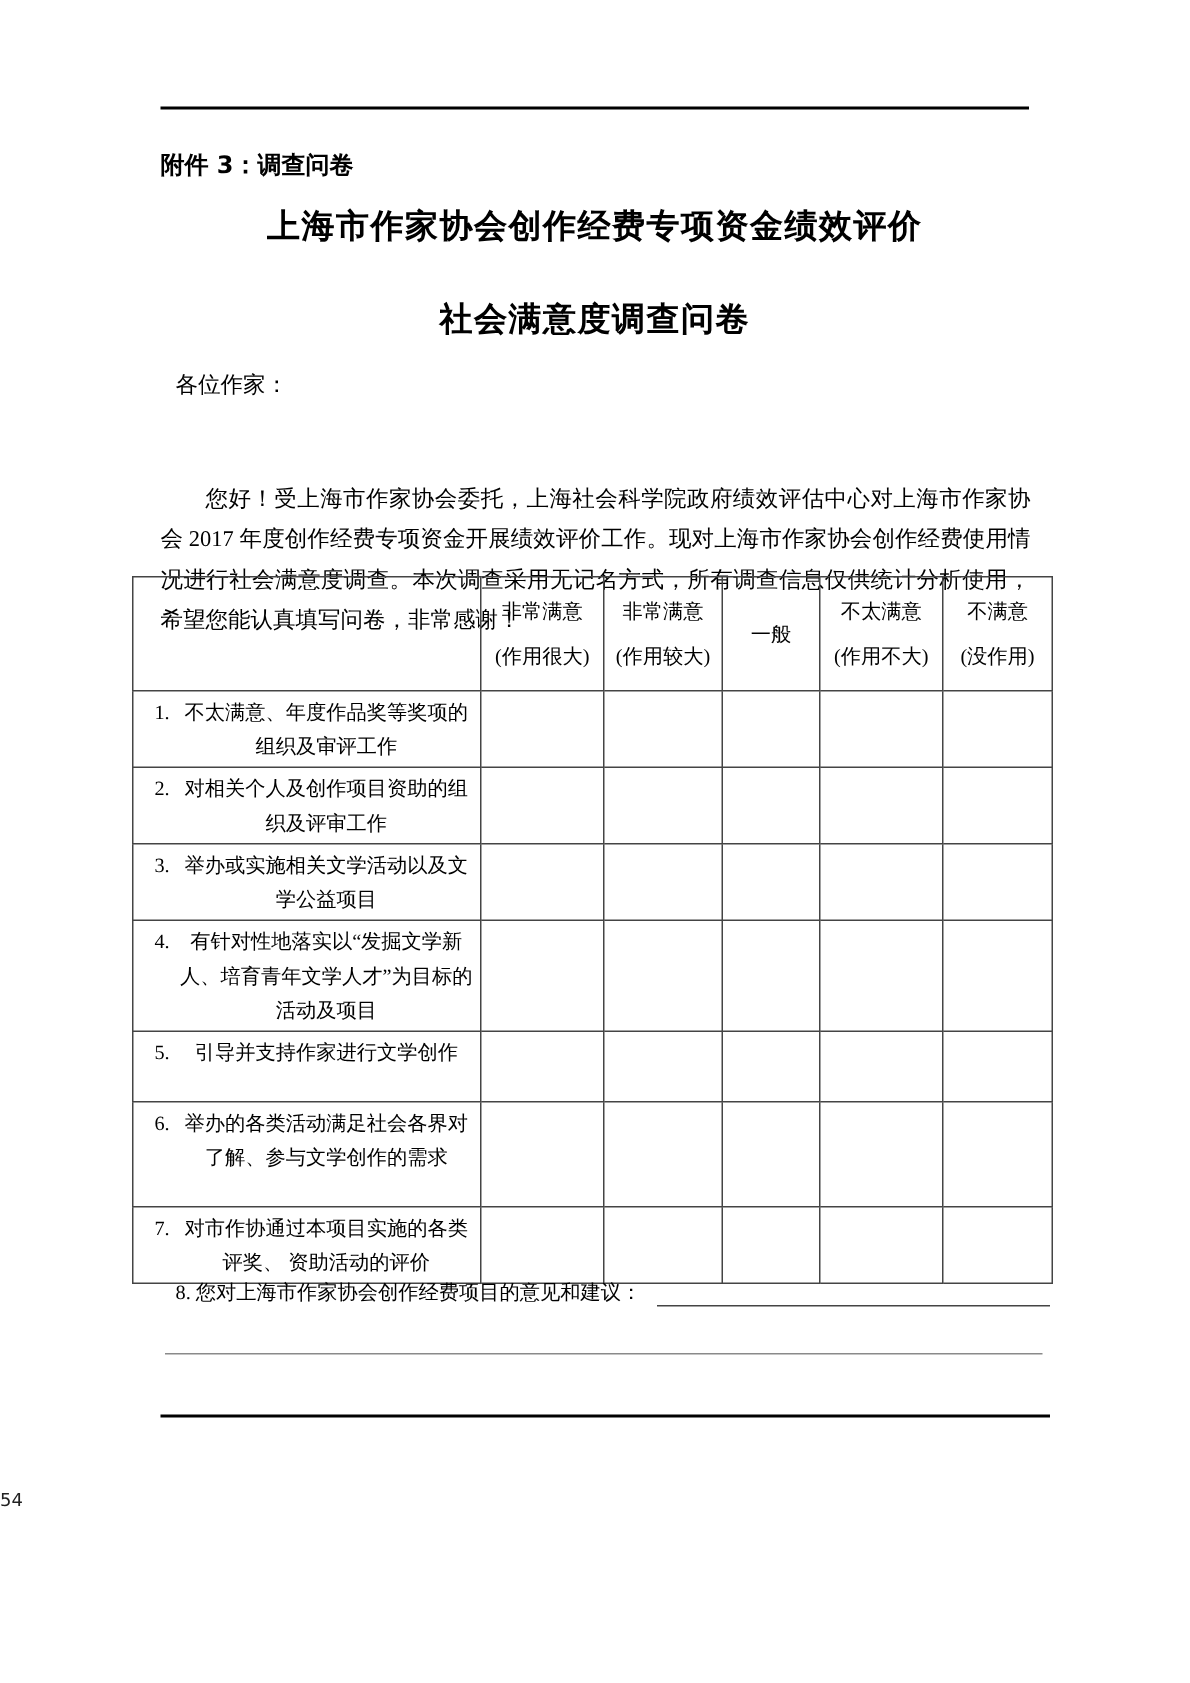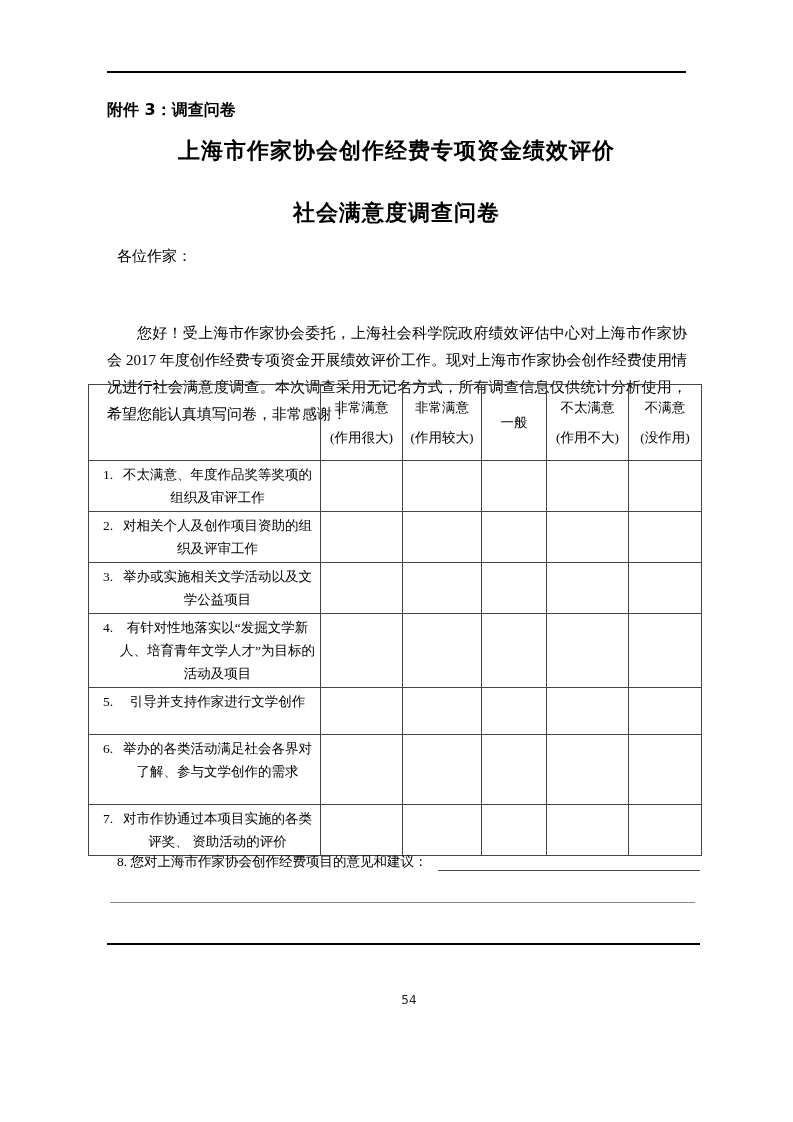--- a/index.html
+++ b/index.html
@@ -34,22 +34,22 @@
   td.item-cell .cellflex { display:flex; line-height:23px; }
   td.item-cell .num { flex:0 0 24px; }
   td.item-cell .txt { flex:1; }
   td.ans { background:#fff; }
 
   .q8 { position:absolute; left:117px; top:853px; width:583px; display:flex; align-items:flex-end;
     font-size:13.5px; line-height:18px; }
   .q8 .fill-line { flex:1; margin-left:10px; height:16px; border-bottom:1px solid #444; }
   .ans-line-1 { position:absolute; left:110px; top:902px; width:585px; height:0; border-top:1px solid #8a8a8a; }
   .ans-line-2 { position:absolute; left:107px; top:943px; width:593px; height:0; border-top:2px solid #000; }
-  .page-number { position:absolute; left:0; right:0; top:993px; text-align:center; font-size:12px;
-    font-family:"DejaVu Sans","Liberation Sans",sans-serif; color:#222;margin-left:25px; }
+  .page-number { position:absolute; left:0; right:0; top:993px; text-align:left; font-size:12px;
+    font-family:"DejaVu Sans","Liberation Sans",sans-serif; color:#222; }
 </style>
 </head>
 <body>
 
 <div class="page">
 
   <div class="top-rule"></div>
 
   <div class="attachment">附件 3：调查问卷</div>
 

